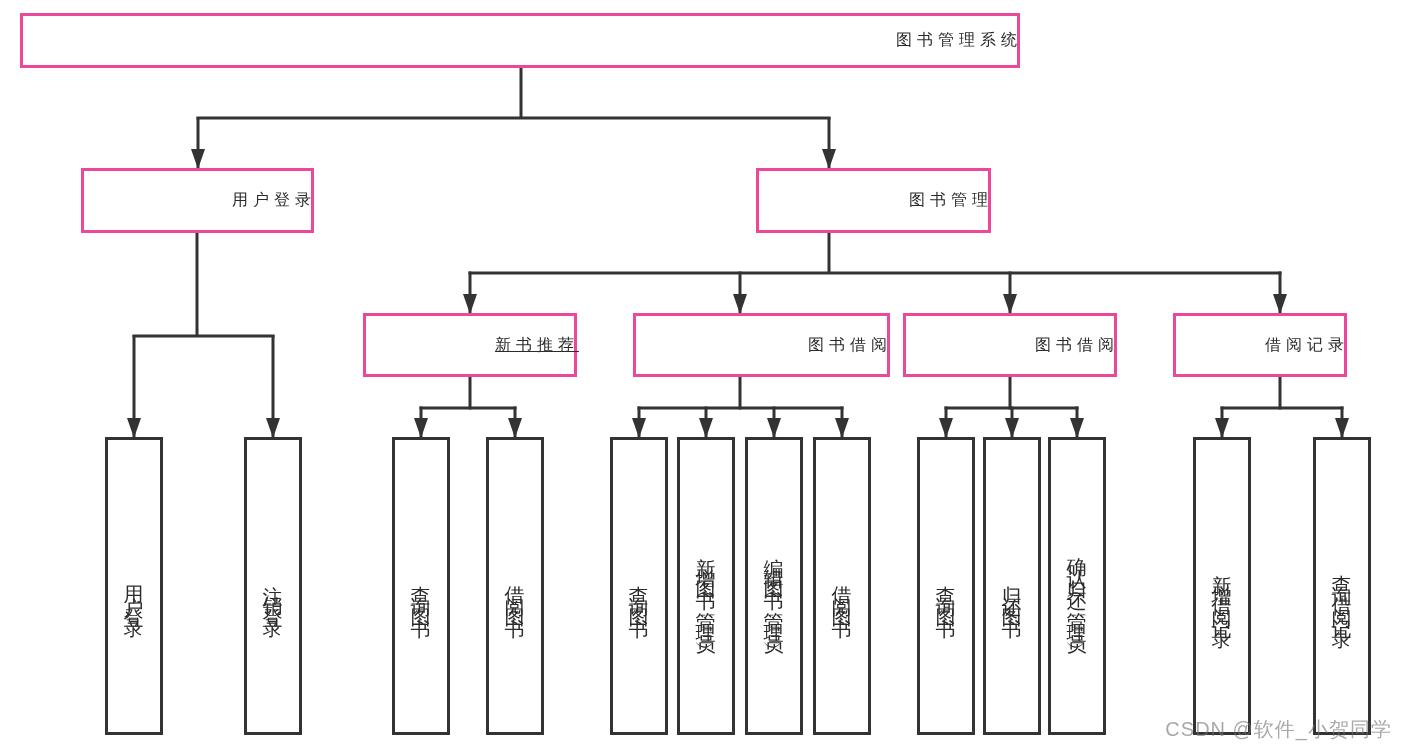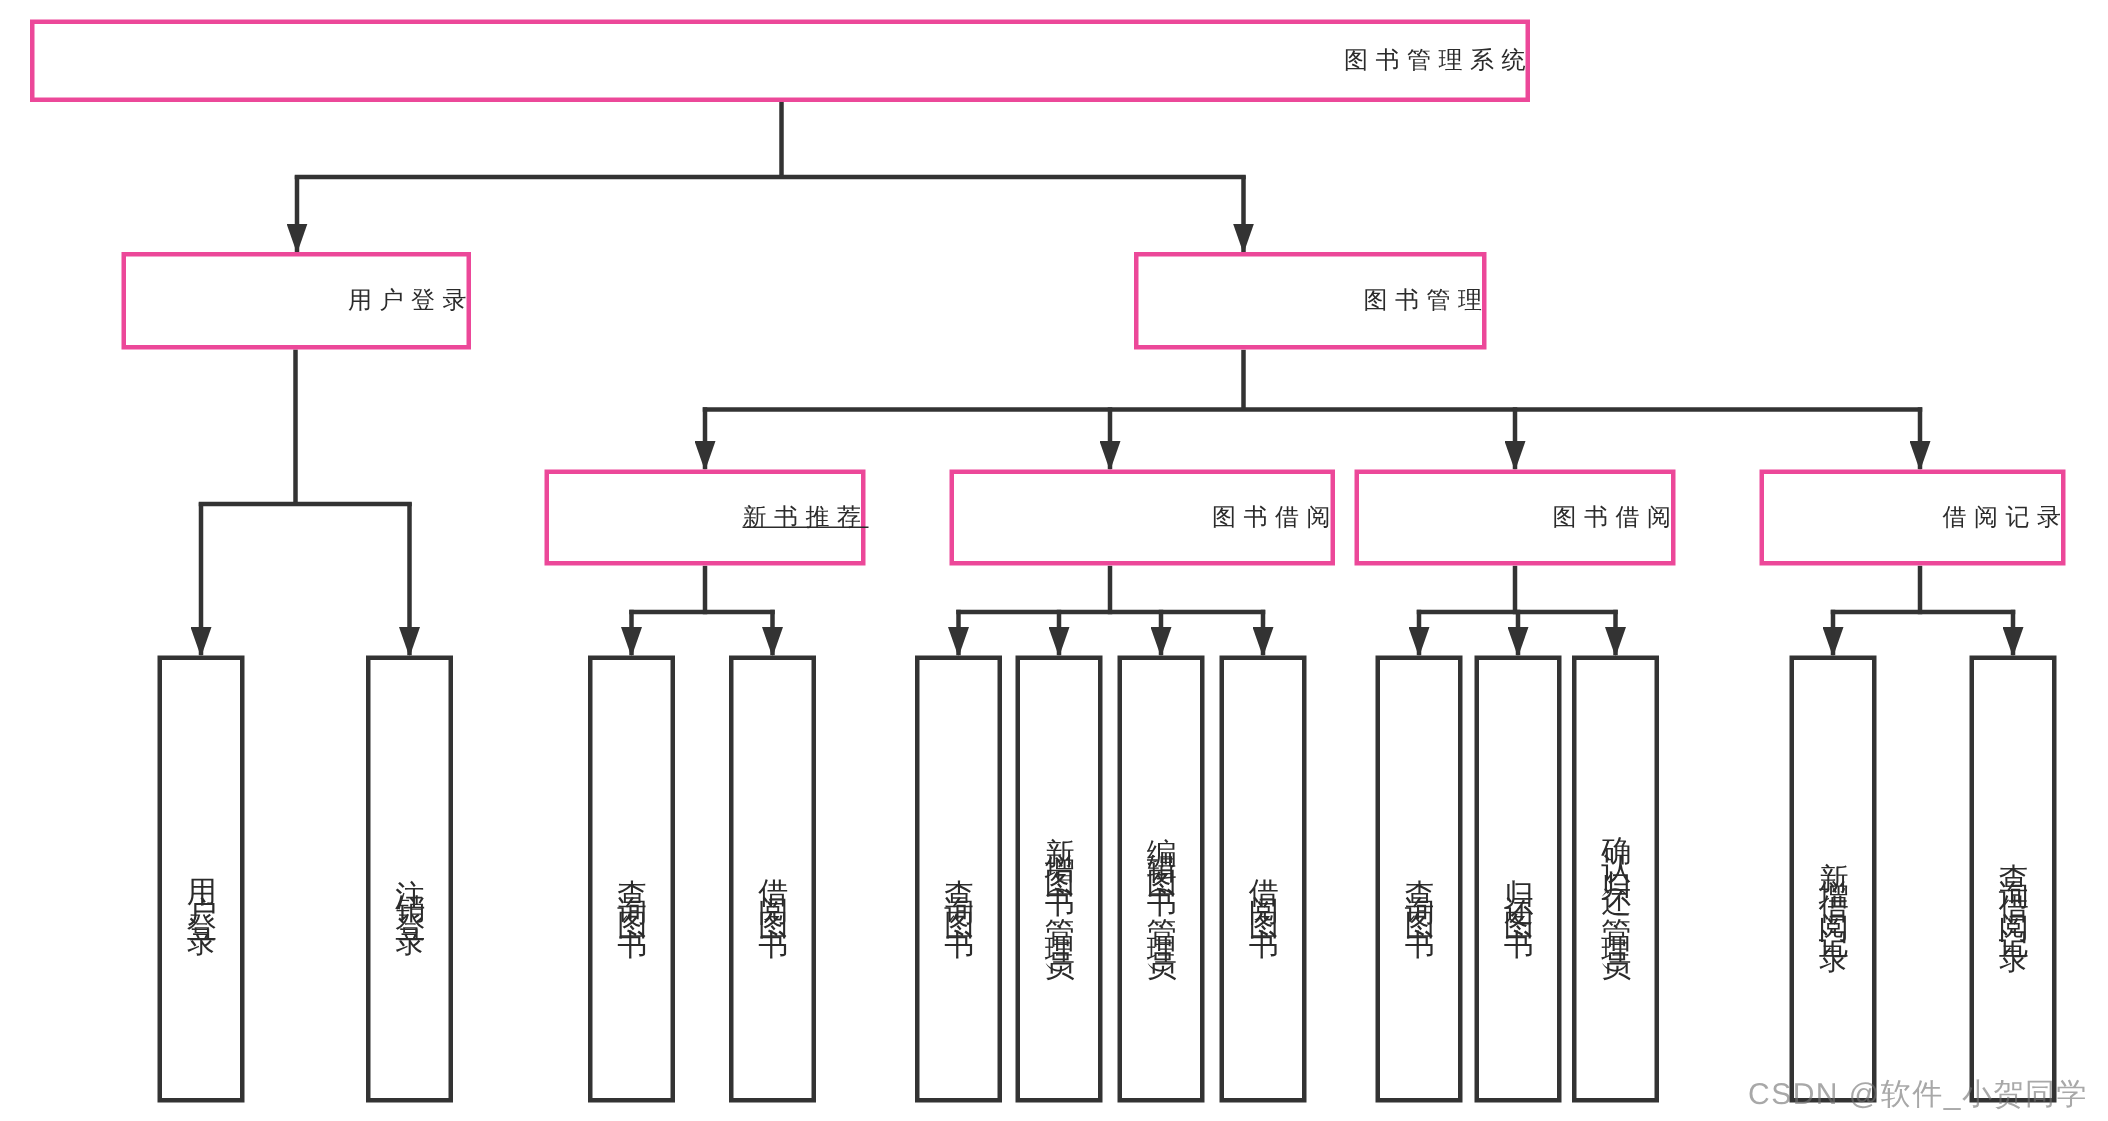--- a/index.html
+++ b/index.html
@@ -96,21 +96,21 @@
 
   <div class="hbox" style="left:363px; top:313px; width:214px; height:64px;text-decoration:underline;">
     <span>新书推荐</span>
   </div>
   <div class="hbox" style="left:633px; top:313px; width:257px; height:64px;">
     <span>图书借阅</span>
   </div>
   <div class="hbox" style="left:903px; top:313px; width:214px; height:64px;">
     <span>图书借阅</span>
   </div>
-  <div class="hbox" style="left:1173px; top:313px; width:204px; height:64px;padding-left:48px;">
+  <div class="hbox" style="left:1173px; top:313px; width:174px; height:64px;padding-left:48px;">
     <span>借阅记录</span>
   </div>
 
   <div class="vbox" style="left:105px;">
     <span>用户登录</span>
   </div>
   <div class="vbox" style="left:244px;">
     <span>注销登录</span>
   </div>
 

